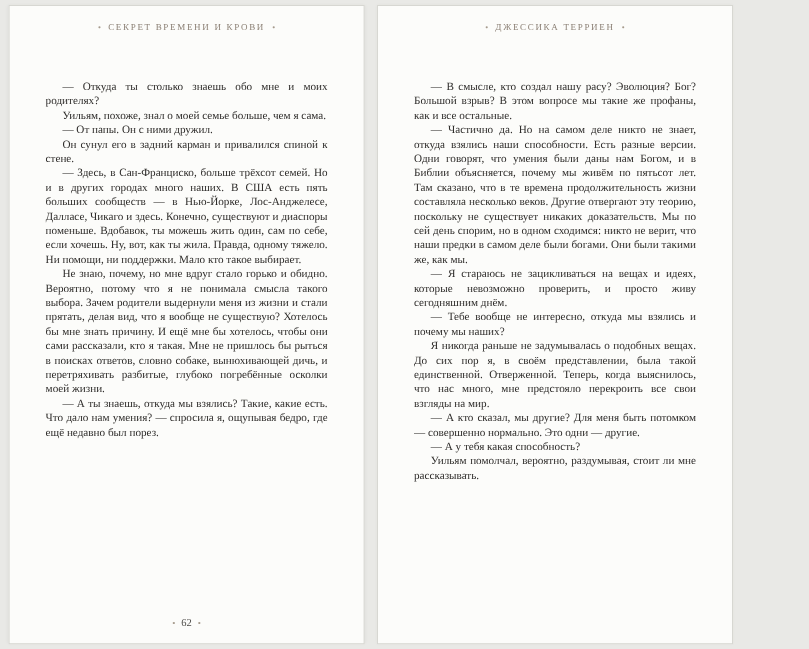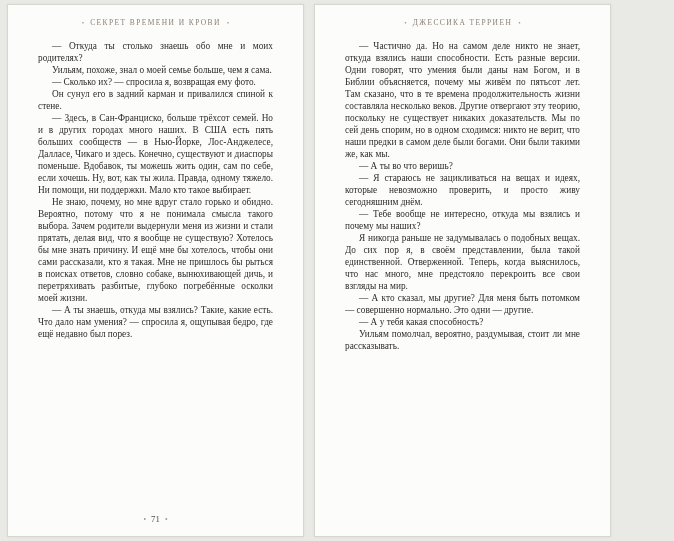--- a/index.html
+++ b/index.html
@@ -40,20 +40,21 @@
     letter-spacing: 0;
     font-size: 7px;
   }
   .page-body {
     flex: 1 1 auto;
     overflow: hidden;
     color: #2e2c2a;
     font-size: 9.3px;
     line-height: 12px;
     text-align: justify;
+    margin-top: 27px;
   }
   .page-body p {
     margin: 0;
     text-indent: 14px;
   }
   .folio {
     text-align: center;
     font-size: 8.8px;
     color: #4e4c49;
     margin-top: 8px;
@@ -70,38 +71,38 @@
 
 <div class="spread">
 
   <div class="page">
     <div class="running-head">
       <span class="bullet">•</span><span>СЕКРЕТ ВРЕМЕНИ И КРОВИ</span><span class="bullet">•</span>
     </div>
     <div class="page-body">
       <p>— Откуда ты столько знаешь обо мне и моих родителях?</p>
       <p>Уильям, похоже, знал о моей семье больше, чем я сама.</p>
-      <p>— Сколько их? — спросила я, возвращая ему фото.</p>
+      <p>— От папы. Он с ними дружил.</p>
       <p>Он сунул его в задний карман и привалился спиной к стене.</p>
       <p>— Здесь, в Сан-Франциско, больше трёхсот семей. Но и в других городах много наших. В США есть пять больших сообществ — в Нью-Йорке, Лос-Анджелесе, Далласе, Чикаго и здесь. Конечно, существуют и диаспоры поменьше. Вдобавок, ты можешь жить один, сам по себе, если хочешь. Ну, вот, как ты жила. Правда, одному тяжело. Ни помощи, ни поддержки. Мало кто такое выбирает.</p>
       <p>Не знаю, почему, но мне вдруг стало горько и обидно. Вероятно, потому что я не понимала смысла такого выбора. Зачем родители выдернули меня из жизни и стали прятать, делая вид, что я вообще не существую? Хотелось бы мне знать причину. И ещё мне бы хотелось, чтобы они сами рассказали, кто я такая. Мне не пришлось бы рыться в поисках ответов, словно собаке, вынюхивающей дичь, и перетряхивать разбитые, глубоко погребённые осколки моей жизни.</p>
       <p>— А ты знаешь, откуда мы взялись? Такие, какие есть. Что дало нам умения? — спросила я, ощупывая бедро, где ещё недавно был порез.</p>
     </div>
     <div class="folio">
-      <span class="bullet">•</span><span>71</span><span class="bullet">•</span>
+      <span class="bullet">•</span><span>62</span><span class="bullet">•</span>
     </div>
   </div>
 
   <div class="page">
     <div class="running-head">
       <span class="bullet">•</span><span>ДЖЕССИКА ТЕРРИЕН</span><span class="bullet">•</span>
     </div>
     <div class="page-body">
+      <p>— В смысле, кто создал нашу расу? Эволюция? Бог? Большой взрыв? В этом вопросе мы такие же профаны, как и все остальные.</p>
       <p>— Частично да. Но на самом деле никто не знает, откуда взялись наши способности. Есть разные версии. Одни говорят, что умения были даны нам Богом, и в Библии объясняется, почему мы живём по пятьсот лет. Там сказано, что в те времена продолжительность жизни составляла несколько веков. Другие отвергают эту теорию, поскольку не существует никаких доказательств. Мы по сей день спорим, но в одном сходимся: никто не верит, что наши предки в самом деле были богами. Они были такими же, как мы.</p>
-      <p>— А ты во что веришь?</p>
       <p>— Я стараюсь не зацикливаться на вещах и идеях, которые невозможно проверить, и просто живу сегодняшним днём.</p>
       <p>— Тебе вообще не интересно, откуда мы взялись и почему мы наших?</p>
       <p>Я никогда раньше не задумывалась о подобных вещах. До сих пор я, в своём представлении, была такой единственной. Отверженной. Теперь, когда выяснилось, что нас много, мне предстояло перекроить все свои взгляды на мир.</p>
       <p>— А кто сказал, мы другие? Для меня быть потомком — совершенно нормально. Это одни — другие.</p>
       <p>— А у тебя какая способность?</p>
       <p>Уильям помолчал, вероятно, раздумывая, стоит ли мне рассказывать.</p>
     </div>
   </div>
 
 </div>

